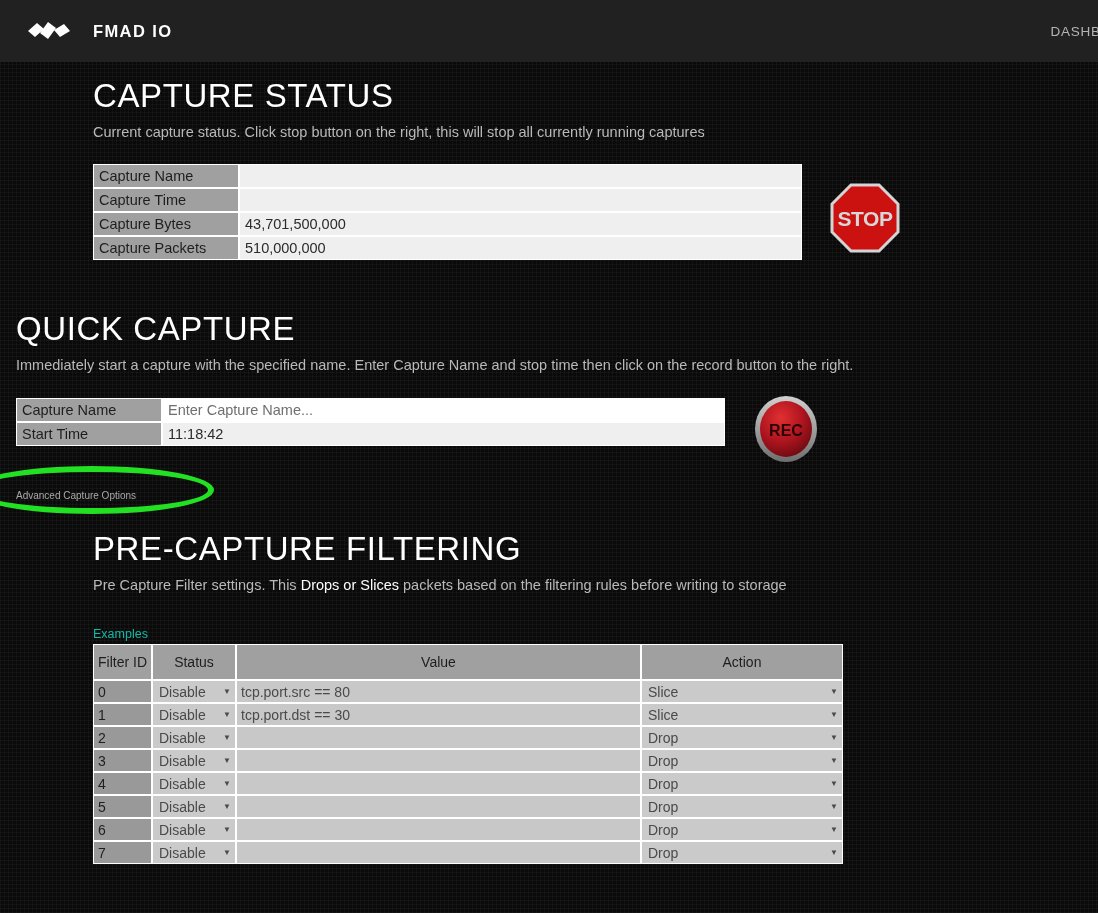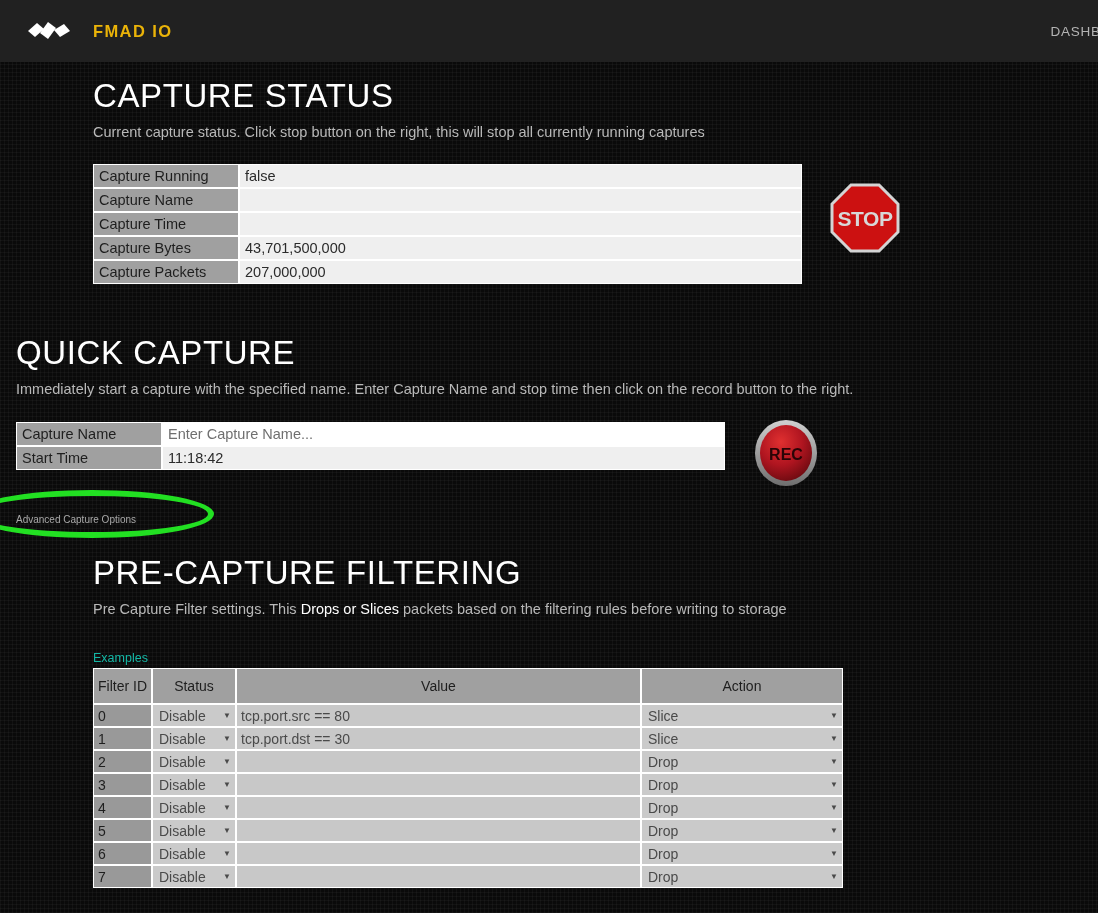--- a/index.html
+++ b/index.html
@@ -32,21 +32,21 @@
     z-index: 20;
   }
   .brand {
     display: flex;
     align-items: center;
     margin-left: 26px;
     gap: 13px;
   }
   .brand-logo { width: 54px; height: 22px; display: block; }
   .brand-name {
-    color: #eab308;
+    color: #ffffff;
     font-size: 16.5px;
     font-weight: bold;
     letter-spacing: 1.4px;
   }
   .nav {
     margin-left: auto;
     display: flex;
     align-items: center;
     overflow: hidden;
     white-space: nowrap;
@@ -213,39 +213,35 @@
 
 <div class="page">
 
   <div class="section" style="padding-top:17px;">
     <div class="sec-title">CAPTURE STATUS</div>
     <div class="sec-sub" style="margin-top:12px;">Current capture status. Click stop button on the right, this will stop all currently running captures</div>
 
     <div style="display:flex; align-items:flex-start; margin-top:23px;">
       <table class="kvtable">
         <tbody>
-            <tr>
-          <td class="k">Capture Running</td>
-          <td class="v">false</td>
-        </tr>
         <tr>
           <td class="k">Capture Name</td>
           <td class="v"></td>
         </tr>
         <tr>
           <td class="k">Capture Time</td>
           <td class="v"></td>
         </tr>
         <tr>
           <td class="k">Capture Bytes</td>
           <td class="v">43,701,500,000</td>
         </tr>
         <tr>
           <td class="k">Capture Packets</td>
-          <td class="v">207,000,000</td>
+          <td class="v">510,000,000</td>
         </tr>
       </tbody>
         </table>
 
       <div style="margin-left:28px; margin-top:19px;">
         <svg class="stop-sign" viewBox="0 0 70 70">
           <polygon points="21,2 49,2 68,21 68,49 49,68 21,68 2,49 2,21" fill="#cc1111" stroke="#d4d4d4" stroke-width="3"></polygon>
           <text x="35" y="43" text-anchor="middle" font-family="'Liberation Sans', sans-serif" font-size="21" font-weight="bold" fill="#d8d8d8" letter-spacing="-0.5">STOP</text>
         </svg>
       </div>

